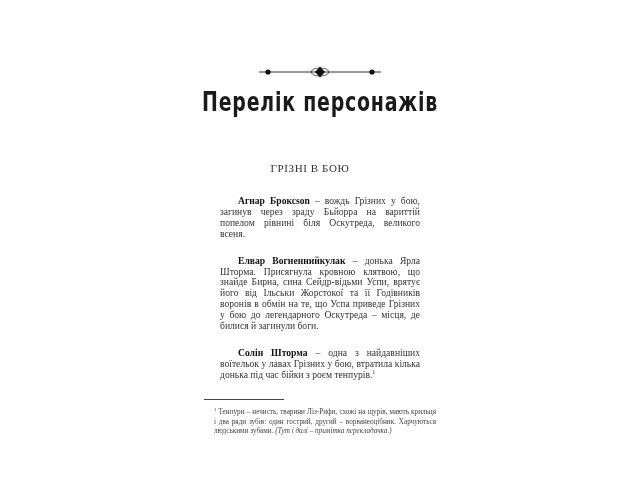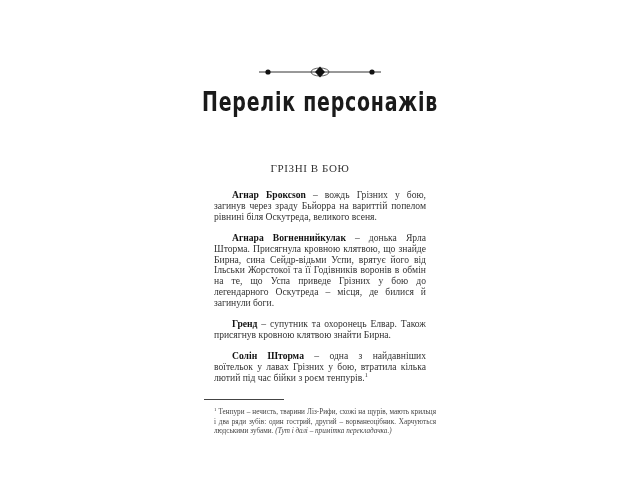--- a/index.html
+++ b/index.html
@@ -50,21 +50,21 @@
       position: absolute;
       left: 204px;
       top: 180px;
       width: 232px;
       font-size: 9.6px;
       line-height: 10.9px;
       text-align: justify;
       color: #333;
     }
     .entry {
-      margin: 10px;
+      margin: 16px;
       text-indent: 18px;
     }
     .entry b {
       font-weight: bold;
       color: #111;
     }
     sup {
       font-size: 6px;
       vertical-align: super;
       line-height: 0;
@@ -104,22 +104,21 @@
   <ellipse cx="63" cy="6" rx="9" ry="4" fill="none" stroke="#333" stroke-width="0.8"></ellipse>
   <polygon points="63,0.5 68,6 63,11.5 58,6" fill="#111"></polygon>
 </svg>
 
 <div class="chapter-title">Перелік персонажів</div>
 
 <div class="section-heading">ГРІЗНІ В БОЮ</div>
 
 <div class="text-block">
   <p class="entry"><b>Агнар Броксson</b><span> – вождь Грізних у бою, загинув через зраду Бьйорра на вариттій попелом рівнині біля Оскутреда, великого всеня.</span></p>
-  <p class="entry"><b>Агнара Вогненнийкулак</b><span> – донька Ярла Штормa. Присягнула кровною клятвою, що знайде Бирна, сина Сейдр-відьми Успи, врятує його від Ільськи Жорстокої та її Годівників воронів в обмін на те, що Успа приведе Грізних у бою до легендарного Оскутреда – місця, де билися й загинули боги.</span></p>
-  <p class="entry"><b>Гренд</b><span> – супутник та охоронець Елвар. Також присягнув кровною клятвою знайти Бирна.</span></p>
-  <p class="entry"><b>Солін Штормa</b><span> – одна з найдавніших воїтельок у лавах Грізних у бою, втратила кілька лютий під час бійки з роєм тенпурів.</span><sup>1</sup></p>
+  <p class="entry"><b>Елвар Вогненнийкулак</b><span> – донька Ярла Штормa. Присягнула кровною клятвою, що знайде Бирна, сина Сейдр-відьми Успи, врятує його від Ільськи Жорстокої та її Годівників воронів в обмін на те, що Успа приведе Грізних у бою до легендарного Оскутреда – місця, де билися й загинули боги.</span></p>
+  <p class="entry"><b>Солін Штормa</b><span> – одна з найдавніших воїтельок у лавах Грізних у бою, втратила кілька донька під час бійки з роєм тенпурів.</span><sup>1</sup></p>
 </div>
 
 <div class="footnote-rule"></div>
 
 <div class="footnote">
   <span class="fn-mark">1</span><span>Тенпури – нечисть, тварини Ліз-Рифи, схожі на щурів, мають крильця і два ряди зубів: один гострий, другий – ворванеоцібник. Харчуються людськими зубами. </span><i>(Тут і далі – примітка перекладачка.)</i>
 </div>
 
 </body></html>

